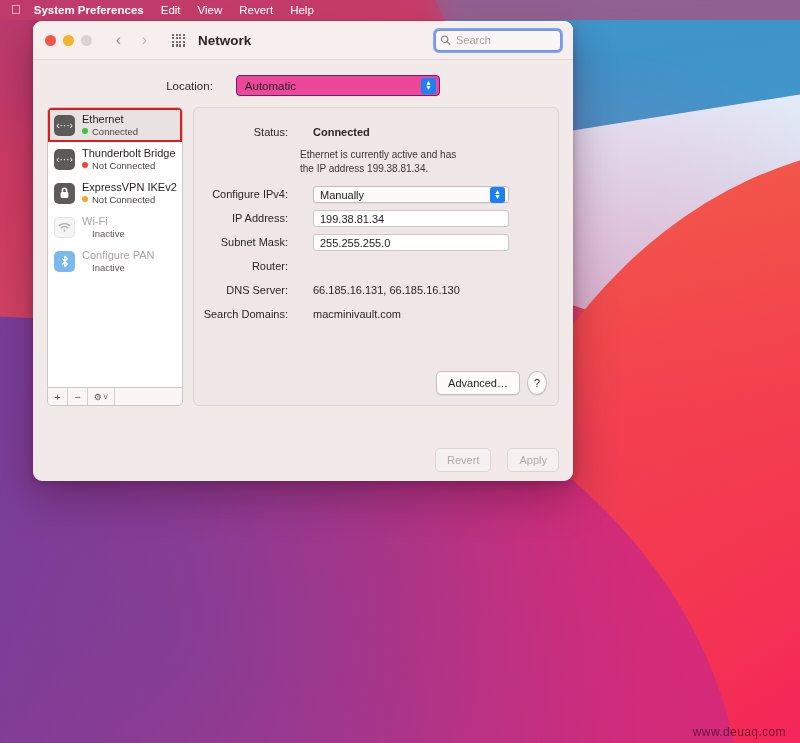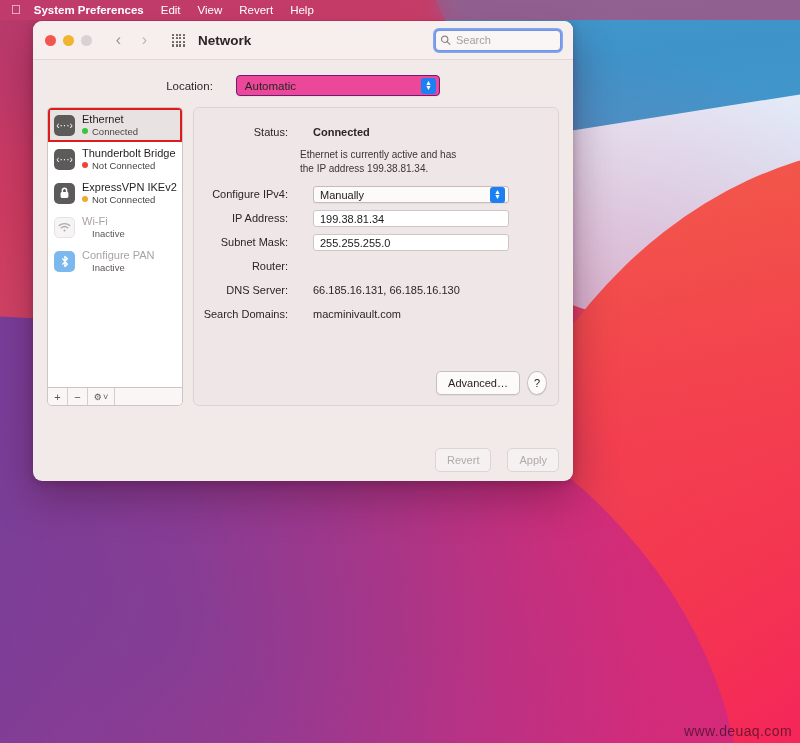--- a/index.html
+++ b/index.html
@@ -340,22 +340,22 @@
 
   #footer-buttons {
     position: absolute;
     right: 14px; bottom: 9px;
     display: flex; gap: 16px; justify-content: center;
   }
 
   
   #watermark {
     position: absolute;
-    right: 8px; bottom: 4px;
-    font-size: 14px;
+    right: 14px; bottom: 4px;
+    font-size: 12px;
     color: rgba(20,8,20,.58);
     letter-spacing: .4px;
     z-index: 50;
     font-family: "Liberation Sans", sans-serif;
     margin-left: 44px;
   }
 </style>
 </head>
 <body>
 

